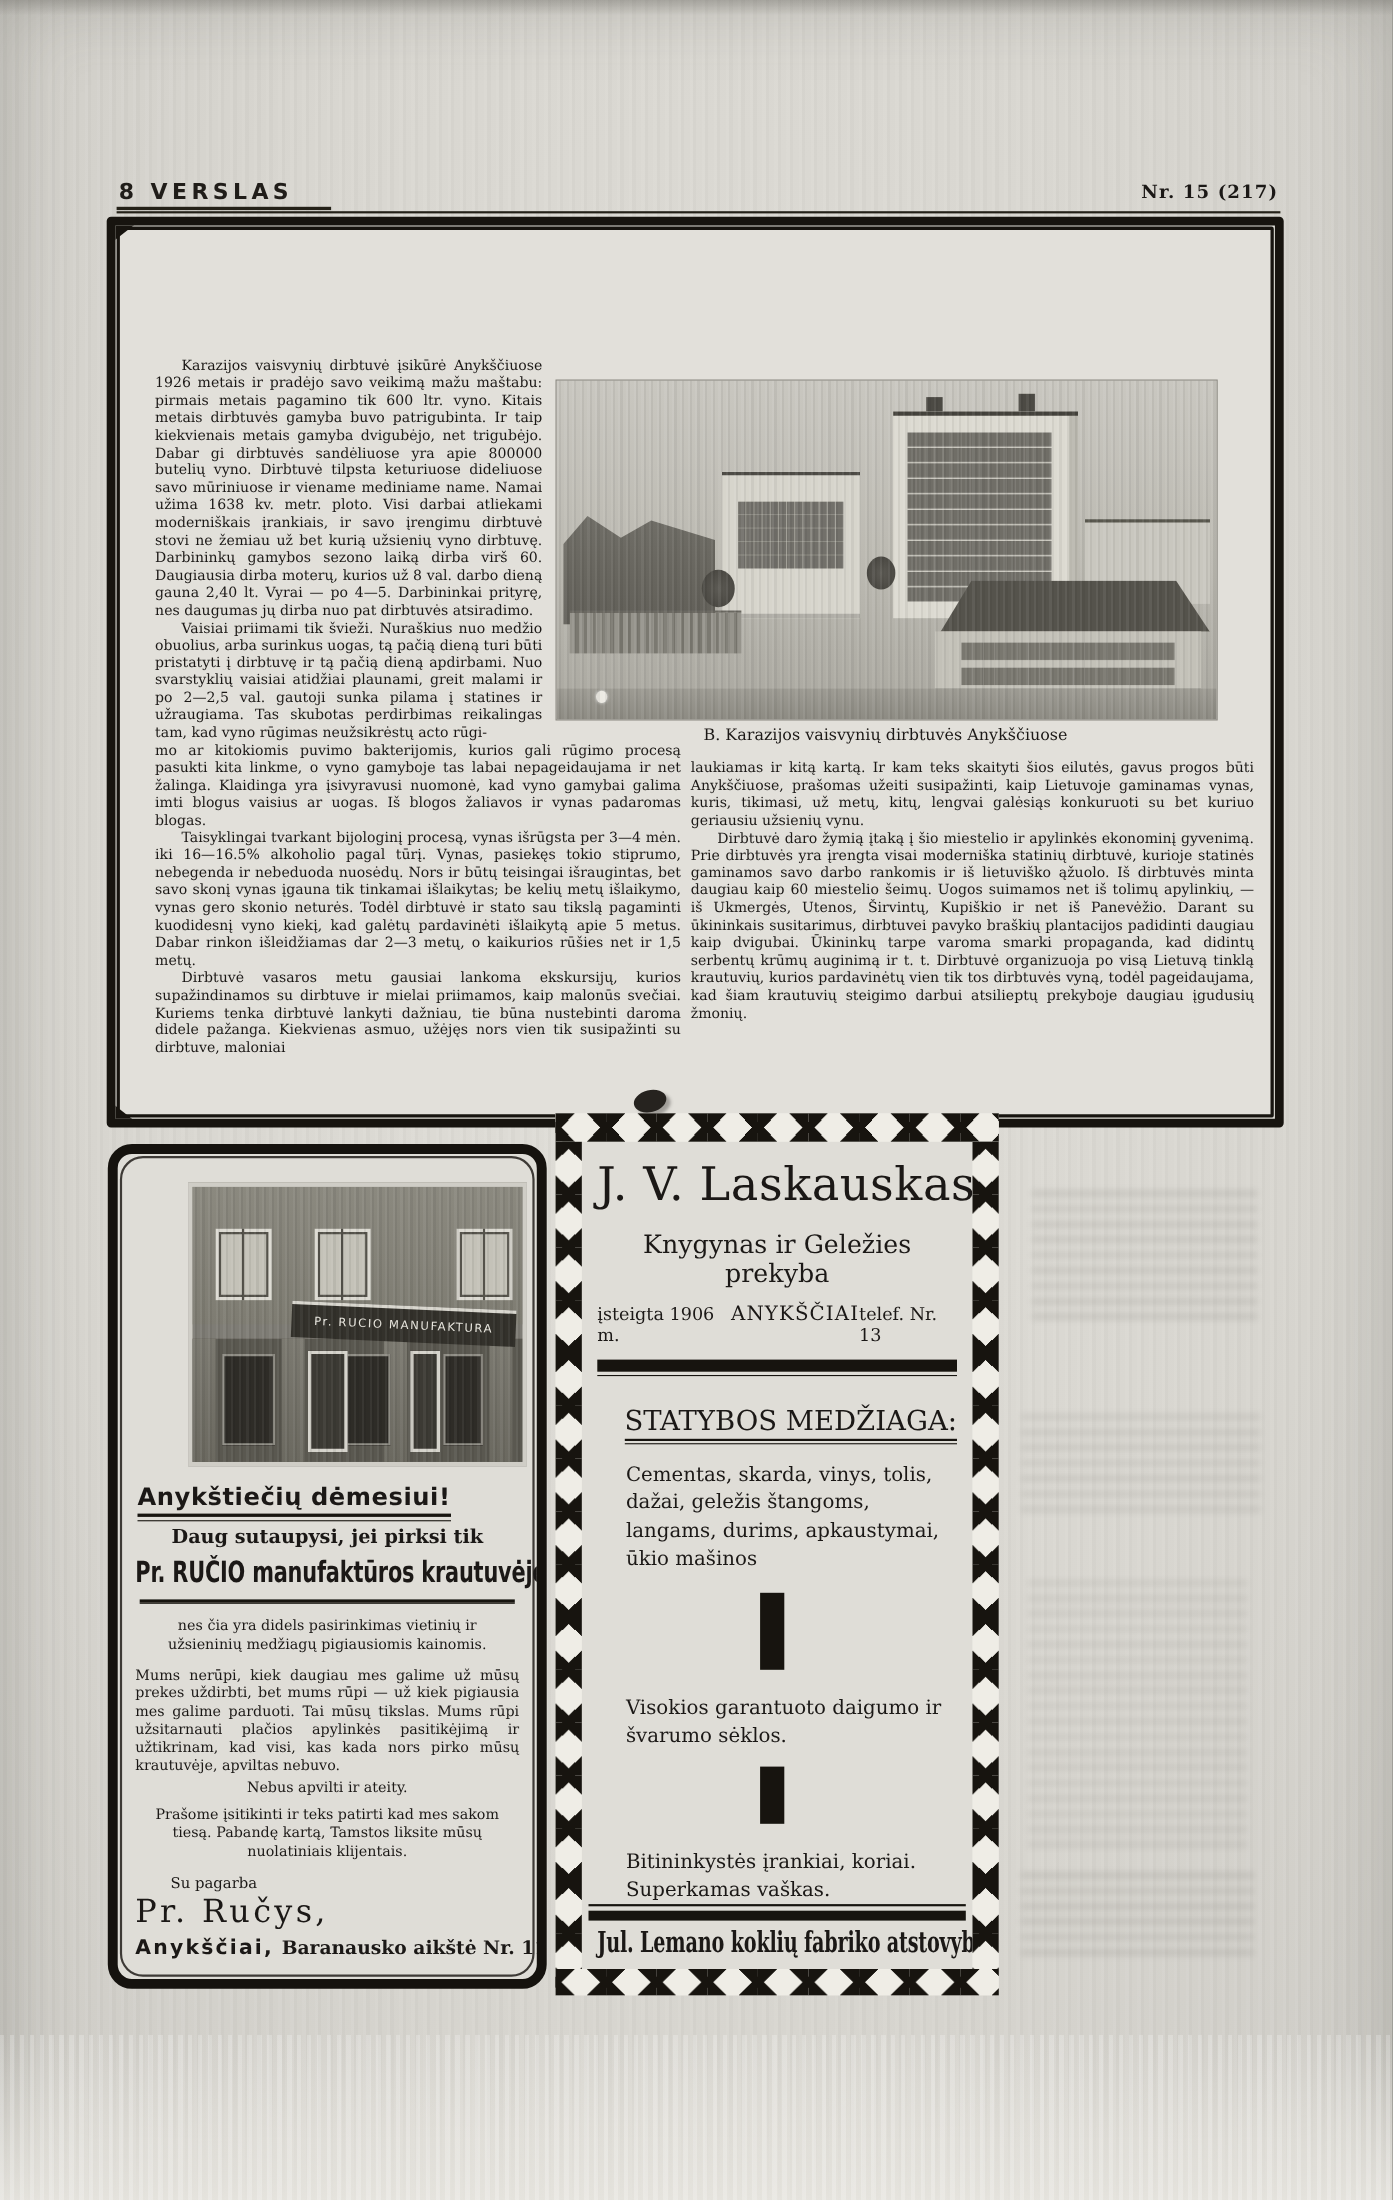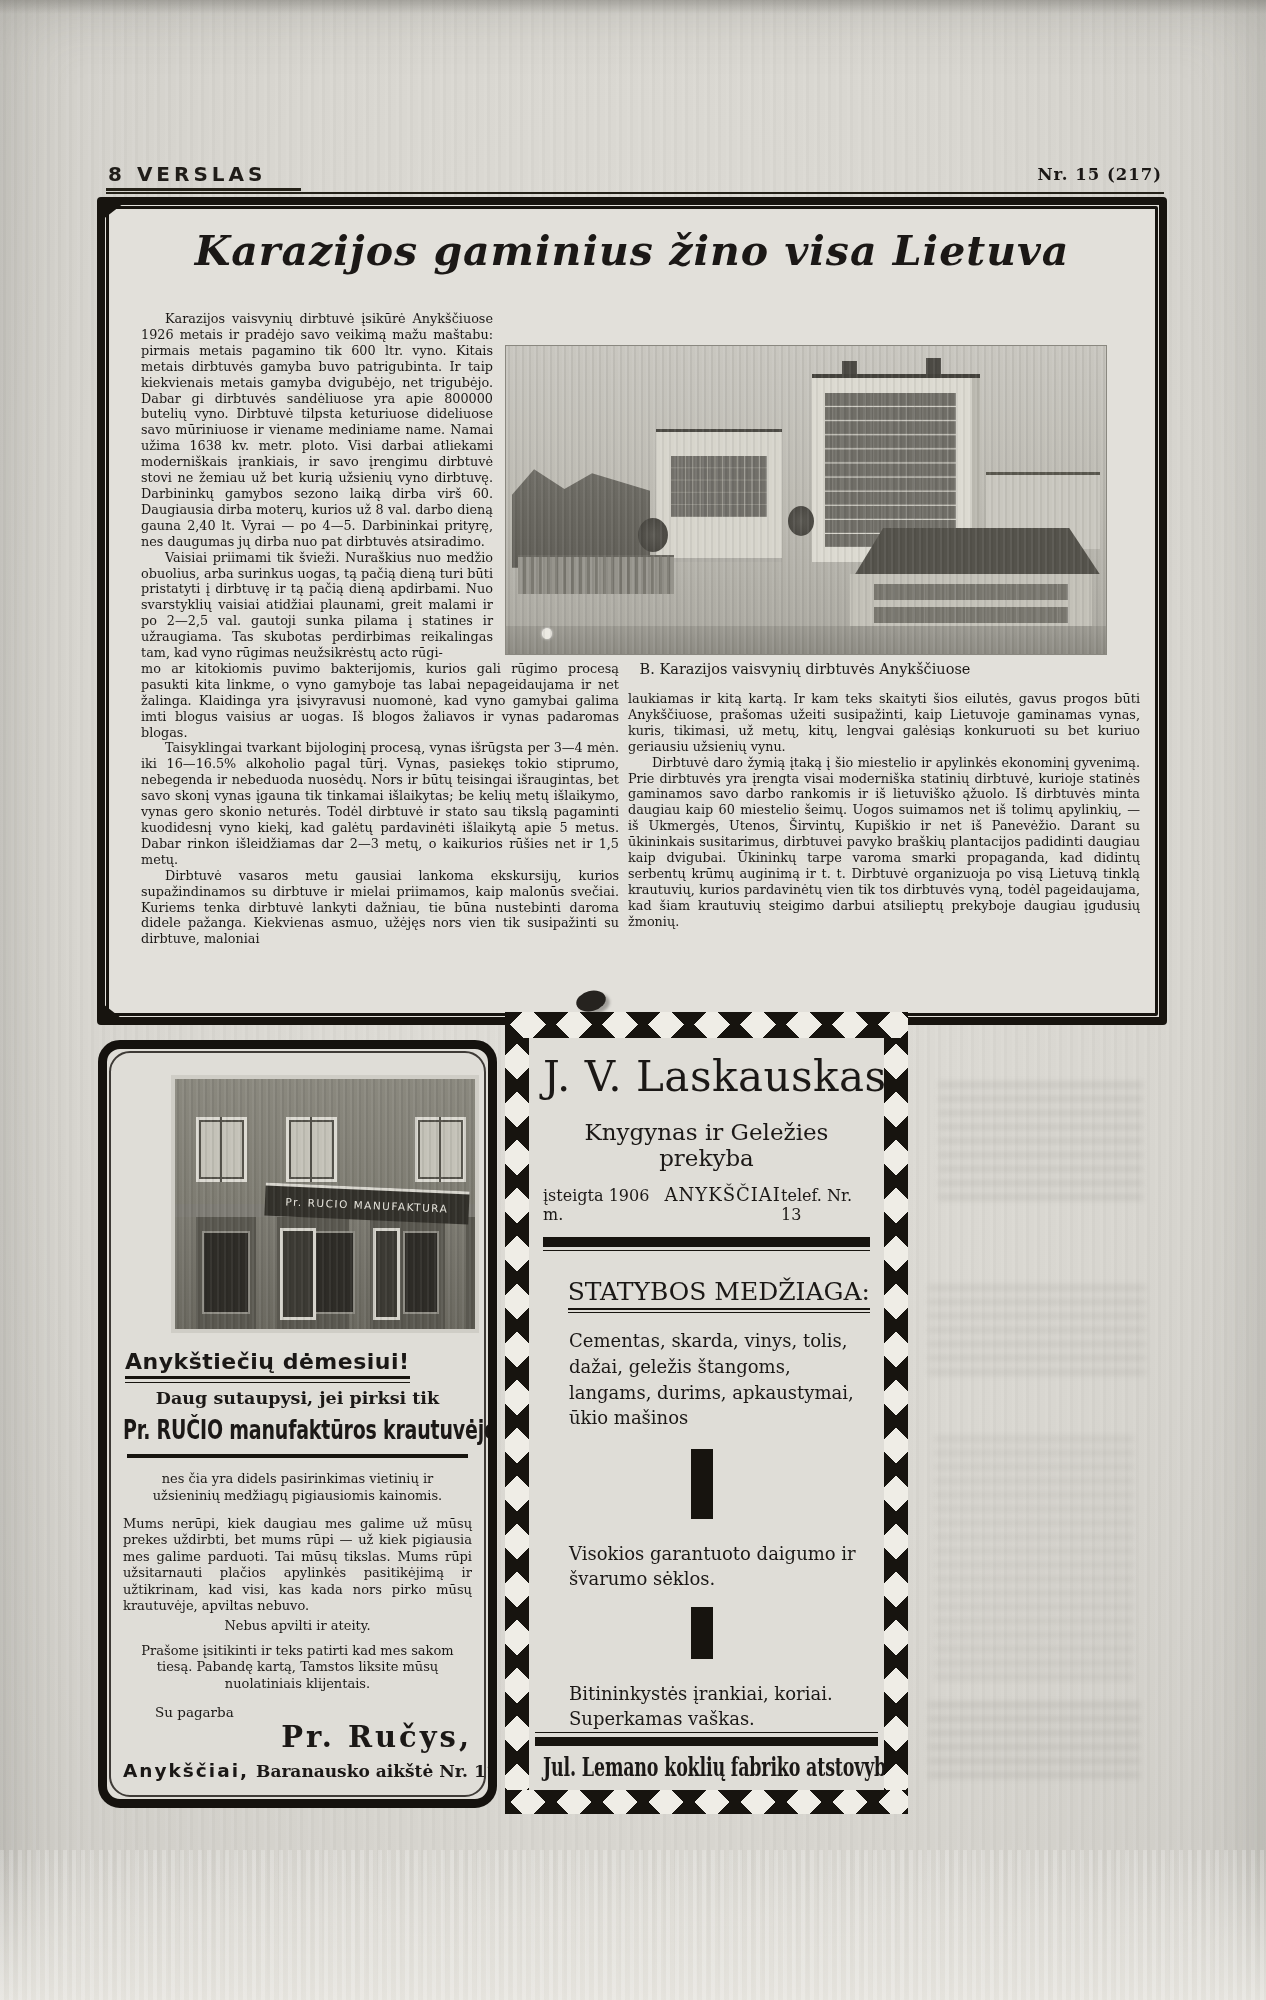--- a/index.html
+++ b/index.html
@@ -34,21 +34,21 @@
   .article-box::before { content:""; position:absolute; inset:1px; border:3px solid #17140f;
     border-radius:2px; pointer-events:none; }
   .wedge-tl { position:absolute; left:-16px; top:-2px; width:38px; height:11px; background:#17140f; transform:rotate(-38deg); }
   .wedge-bl { position:absolute; left:-15px; bottom:-4px; width:38px; height:11px; background:#17140f; transform:rotate(38deg); }
 
   .art-title { position:absolute; left:0; right:0; top:22px; text-align:center;
     font-size:41px; font-weight:bold; font-style:italic; letter-spacing:1px; }
   .art-subtitle { position:absolute; left:0; right:0; top:80px; text-align:center;
     font-size:19px; font-weight:bold; font-style:italic; }
 
-  .art-left-flow { position:absolute; left:36px; top:106px; width:352px; }
+  .art-left-flow { position:absolute; left:36px; top:120px; width:352px; }
   .art-p { margin:0; font-size:12.8px; line-height:15.9px; text-align:justify; }
   .art-p.ind { text-indent:24px; }
   .art-p.wide { width:478px; }
   .art-right-col { position:absolute; left:523px; top:486px; width:512px; }
 
   
   .art-photo { position:absolute; left:400px; top:140px; width:600px; height:308px;
     overflow:hidden; border:1px solid #8a8880;
     background:linear-gradient(180deg,#c9c7c0 0%,#bbb9b1 55%,#a9a79f 100%); }
   .art-photo * { position:absolute; }
@@ -139,21 +139,21 @@
     font-family:"DejaVu Sans","Liberation Sans",sans-serif; font-weight:bold;
     font-size:19px; letter-spacing:-.2px; white-space:nowrap;
     transform:scaleY(1.4); transform-origin:center; line-height:1.15; }
   .rule-double { margin:12px 4px 0 4px; border-top:3px solid #17140f; border-bottom:1px solid #17140f; height:3px; }
   .rad-subline { margin:12px 6px 0; text-align:center; font-size:13px; line-height:17px; }
   .rad-p { margin:12px 0 0; font-size:13px; line-height:16.5px; text-align:justify; }
   .rad-center { margin:3px 0 0; text-align:center; font-size:13px; }
   .rad-p2 { margin:10px 0 0; font-size:13px; line-height:16.5px; text-align:center; }
   .rad-signoff { margin:12px 0 0 32px; font-size:13.5px; }
   .flex-spacer { flex:1 1 auto; }
-  .rad-signature { text-align:right; font-weight:bold; font-size:29px; letter-spacing:3px; }
+  .rad-signature { text-align:left; font-weight:normal; font-size:29px; letter-spacing:3px; }
   .rad-address { margin:6px 0 20px; text-align:center; font-weight:bold; font-size:17px; white-space:nowrap; }
   .rad-address .city { font-family:"DejaVu Sans","Liberation Sans",sans-serif;
     font-size:18.5px; letter-spacing:2px; margin-right:7px; }
 
   
   .ad-lask { position:absolute; left:505px; top:1012px; width:403px; height:802px;
     box-sizing:border-box; background:#dfddd7; }
   .d-strip { position:absolute; background-color:#efede6;
     background-image:
       linear-gradient(45deg,#17140f 25%, rgba(0,0,0,0) 25%, rgba(0,0,0,0) 75%, #17140f 75%),
@@ -190,21 +190,20 @@
     <span>8</span>
     <span>VERSLAS</span>
   </div>
   <div class="issue">Nr. 15 (217)</div>
   <div class="mast-rule"></div>
 
   <div class="article-box">
     <div class="wedge-tl"></div>
     <div class="wedge-bl"></div>
 
-    <div class="art-title">Karazijos gaminius žino visa Lietuva</div>
 
     <div class="art-left-flow">
       <p class="art-p ind">Karazijos vaisvynių dirbtuvė įsikūrė Anykščiuose 1926 metais ir pradėjo savo veikimą mažu maštabu: pirmais metais pagamino tik 600 ltr. vyno. Kitais metais dirbtuvės gamyba buvo patrigubinta. Ir taip kiekvienais metais gamyba dvigubėjo, net trigubėjo. Dabar gi dirbtuvės sandėliuose yra apie 800000 butelių vyno. Dirbtuvė tilpsta keturiuose dideliuose savo mūriniuose ir viename mediniame name. Namai užima 1638 kv. metr. ploto. Visi darbai atliekami moderniškais įrankiais, ir savo įrengimu dirbtuvė stovi ne žemiau už bet kurią užsienių vyno dirbtuvę. Darbininkų gamybos sezono laiką dirba virš 60. Daugiausia dirba moterų, kurios už 8 val. darbo dieną gauna 2,40 lt. Vyrai — po 4—5. Darbininkai prityrę, nes daugumas jų dirba nuo pat dirbtuvės atsiradimo.</p>
       <p class="art-p ind">Vaisiai priimami tik švieži. Nuraškius nuo medžio obuolius, arba surinkus uogas, tą pačią dieną turi būti pristatyti į dirbtuvę ir tą pačią dieną apdirbami. Nuo svarstyklių vaisiai atidžiai plaunami, greit malami ir po 2—2,5 val. gautoji sunka pilama į statines ir užraugiama. Tas skubotas perdirbimas reikalingas tam, kad vyno rūgimas neužsikrėstų acto rūgi-</p>
       <p class="art-p wide">mo ar kitokiomis puvimo bakterijomis, kurios gali rūgimo procesą pasukti kita linkme, o vyno gamyboje tas labai nepageidaujama ir net žalinga. Klaidinga yra įsivyravusi nuomonė, kad vyno gamybai galima imti blogus vaisius ar uogas. Iš blogos žaliavos ir vynas padaromas blogas.</p>
       <p class="art-p wide ind">Taisyklingai tvarkant bijologinį procesą, vynas išrūgsta per 3—4 mėn. iki 16—16.5% alkoholio pagal tūrį. Vynas, pasiekęs tokio stiprumo, nebegenda ir nebeduoda nuosėdų. Nors ir būtų teisingai išraugintas, bet savo skonį vynas įgauna tik tinkamai išlaikytas; be kelių metų išlaikymo, vynas gero skonio neturės. Todėl dirbtuvė ir stato sau tikslą pagaminti kuodidesnį vyno kiekį, kad galėtų pardavinėti išlaikytą apie 5 metus. Dabar rinkon išleidžiamas dar 2—3 metų, o kaikurios rūšies net ir 1,5 metų.</p>
       <p class="art-p wide ind">Dirbtuvė vasaros metu gausiai lankoma ekskursijų, kurios supažindinamos su dirbtuve ir mielai priimamos, kaip malonūs svečiai. Kuriems tenka dirbtuvė lankyti dažniau, tie būna nustebinti daroma didele pažanga. Kiekvienas asmuo, užėjęs nors vien tik susipažinti su dirbtuve, maloniai</p>
     </div>
 
     <div class="art-photo">

